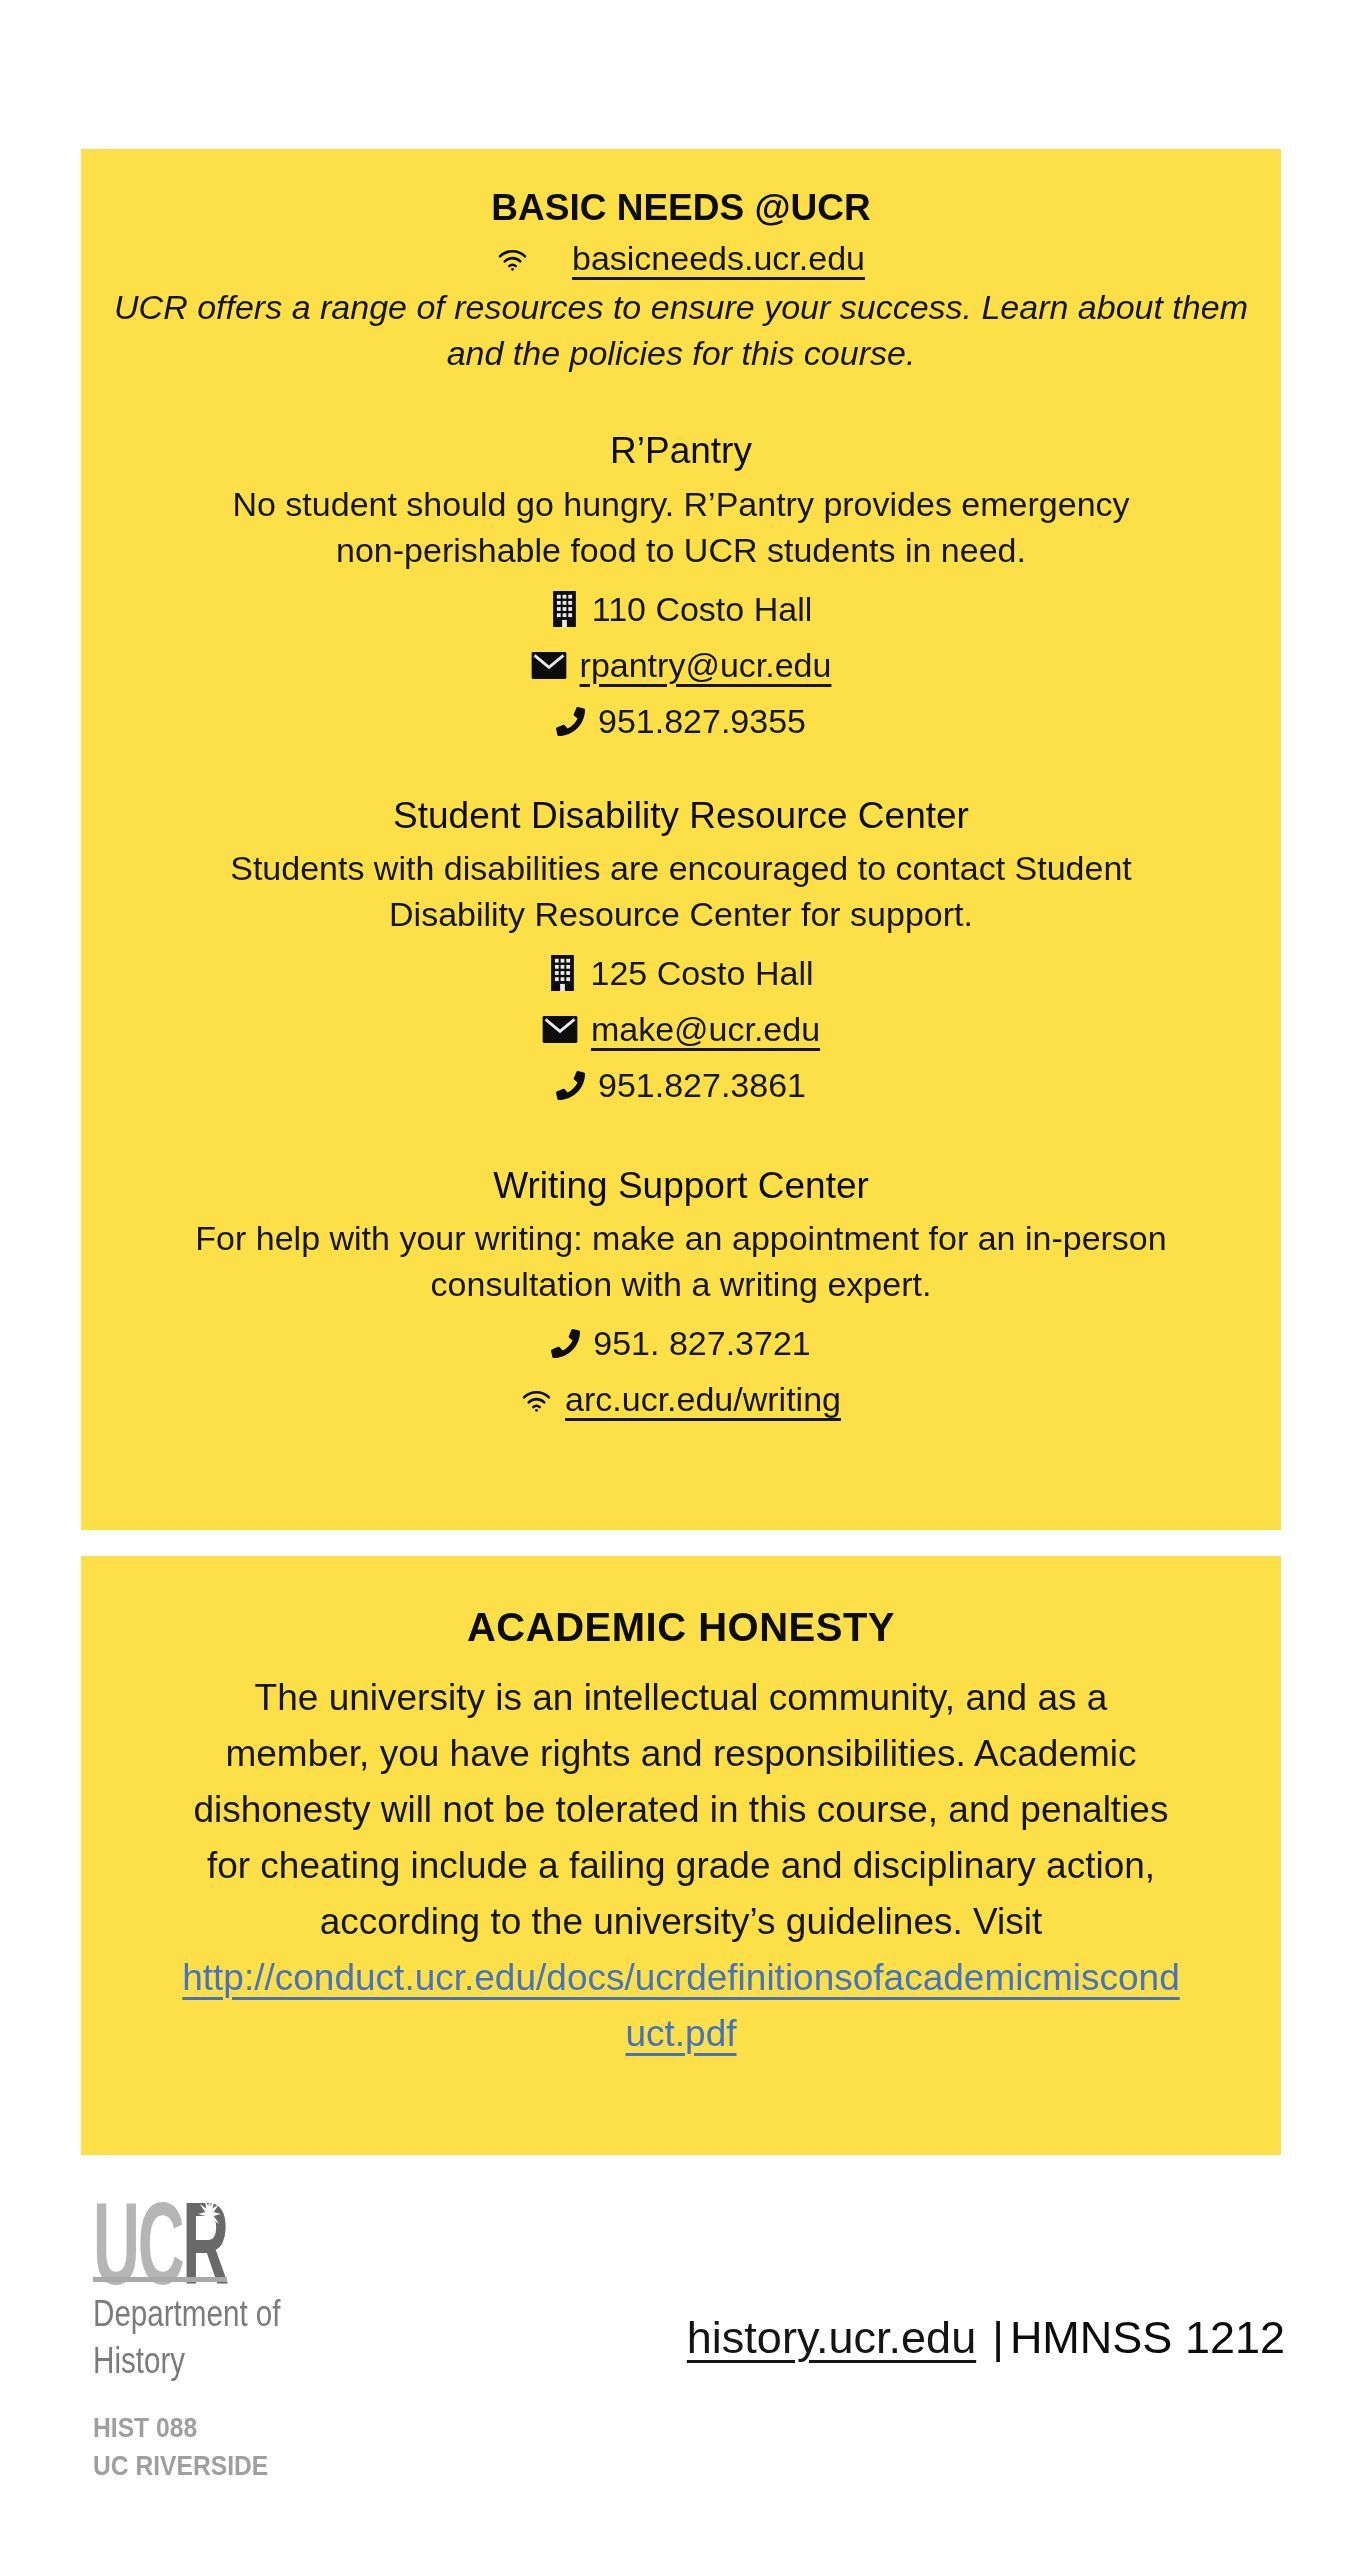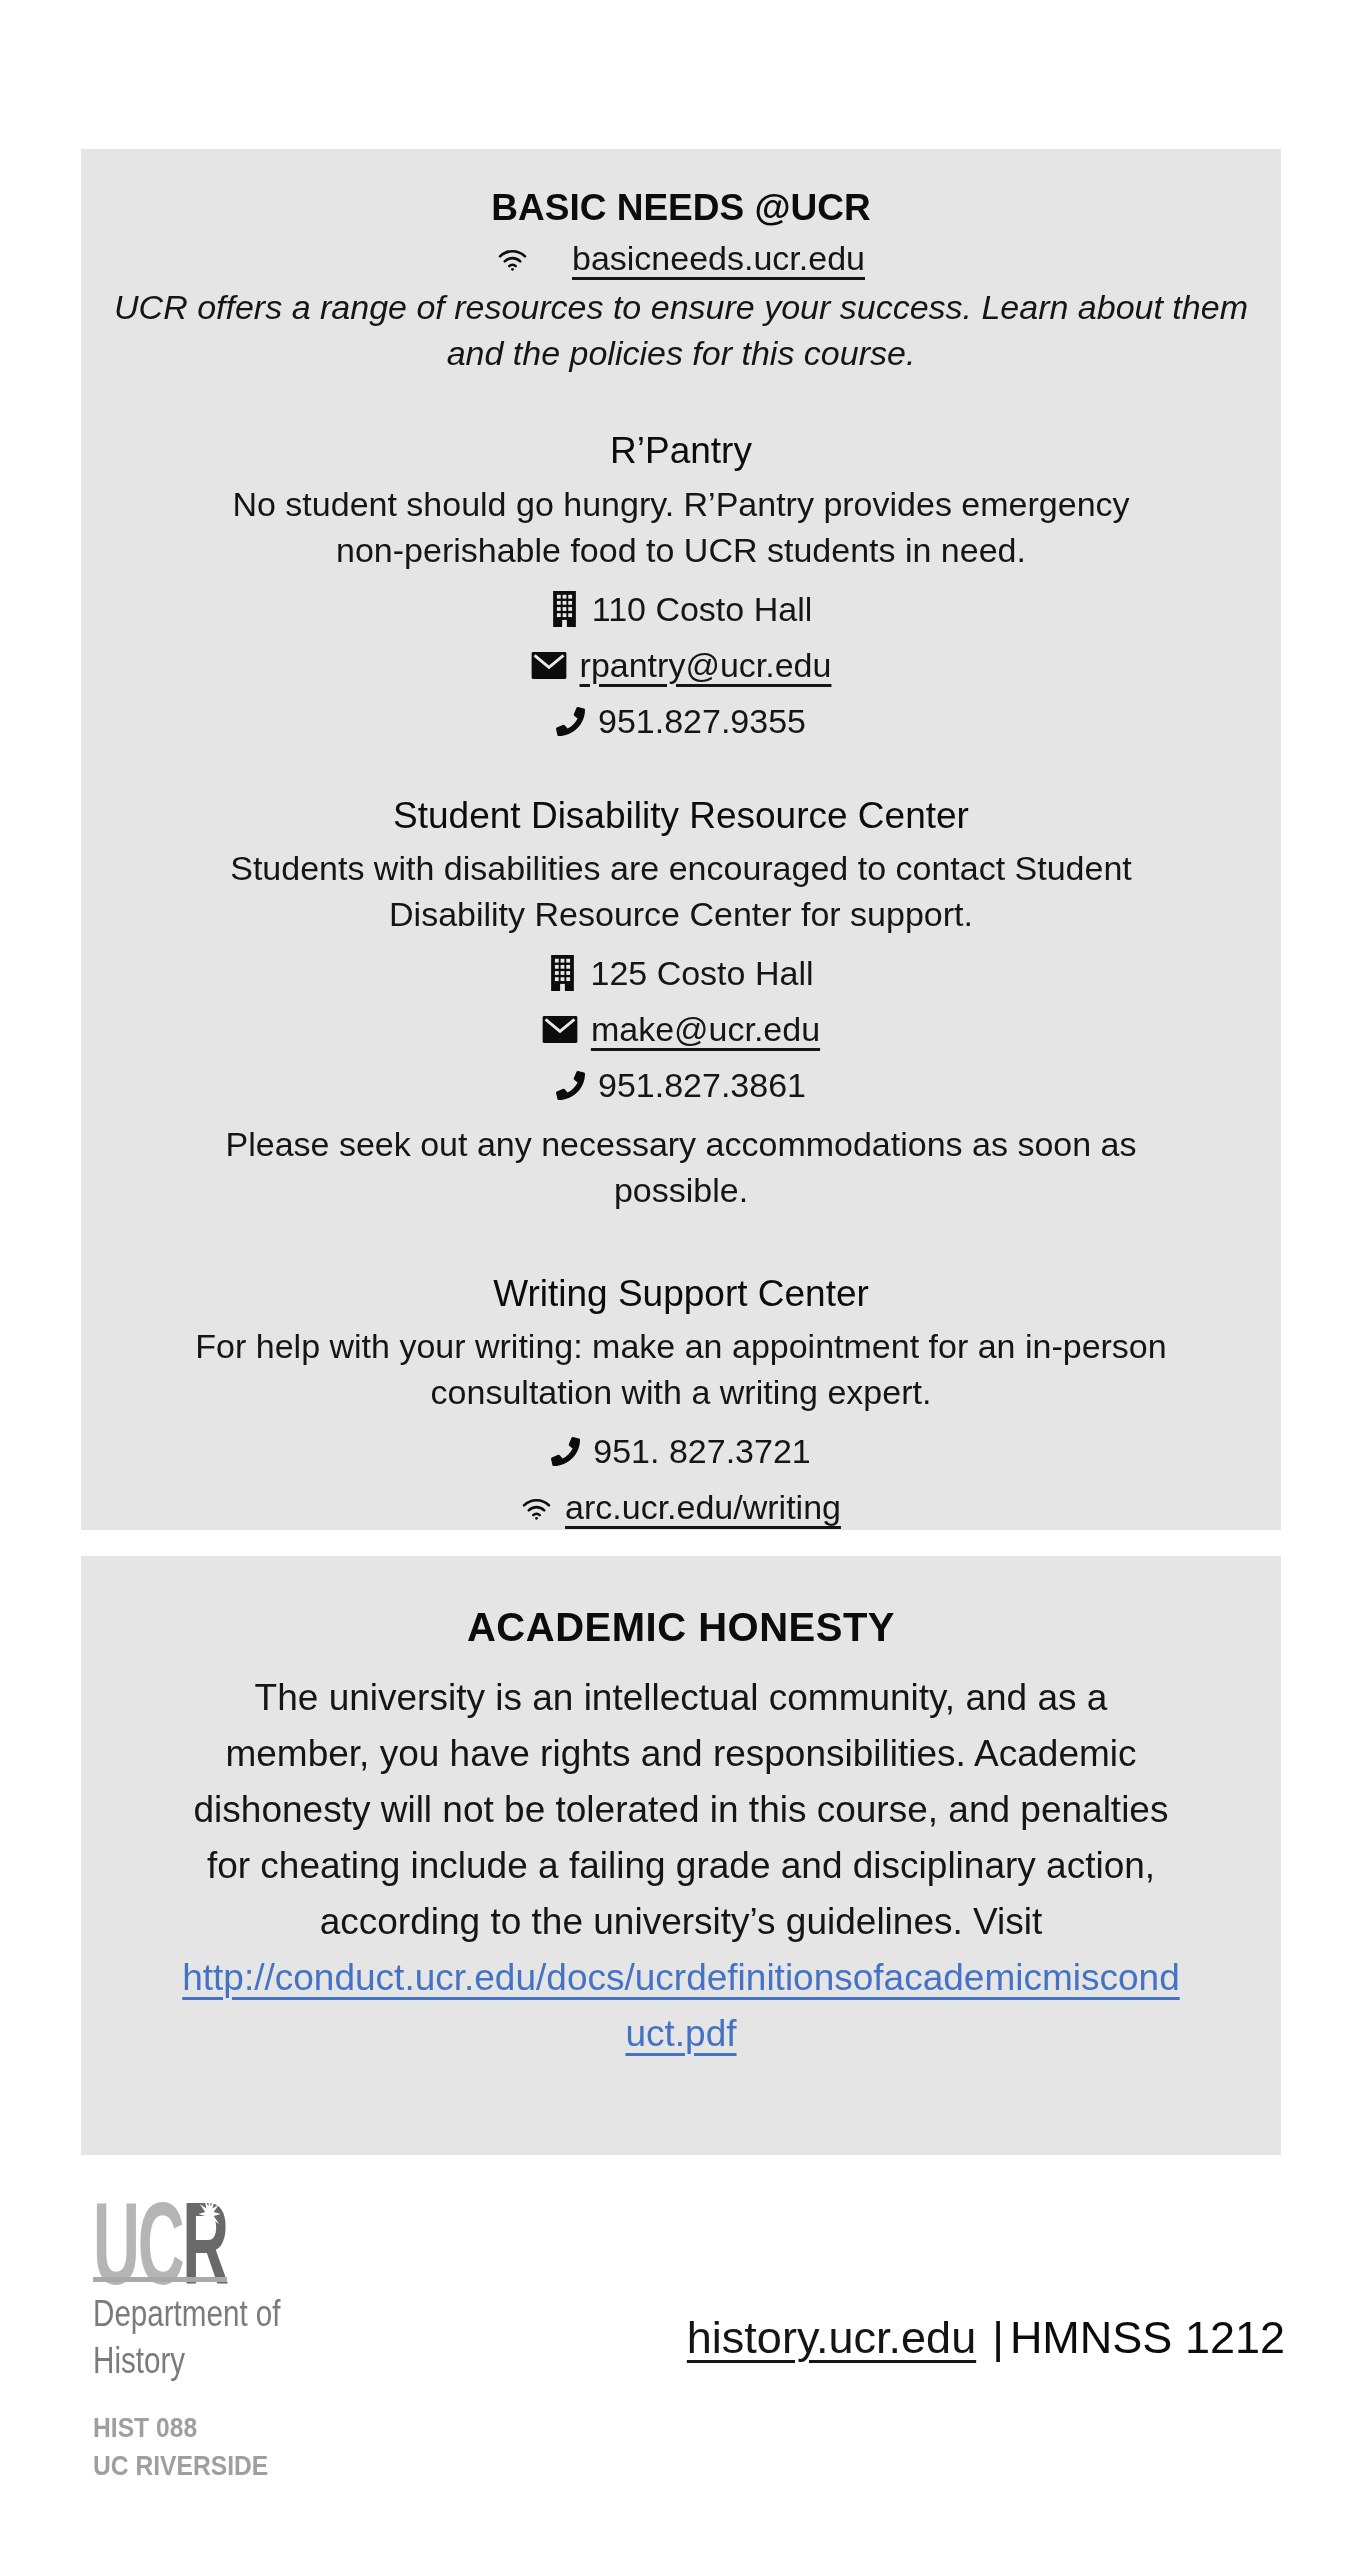--- a/index.html
+++ b/index.html
@@ -6,21 +6,21 @@
   .page{
     position:relative;
     width:1370px;height:2550px;
     background:#ffffff;
     font-family:"Liberation Sans", sans-serif;
     color:#111111;
     overflow:hidden;
   }
   .panel{
     position:absolute;left:81px;width:1200px;
-    background:#e5e5e5;
+    background:#fde047;
     text-align:center;
     box-sizing:border-box;
   }
   .panel--basic{top:149px;height:1381px;padding-top:36px;}
   .panel--honesty{top:1556px;height:599px;padding-top:46px;}
   .h1{
     font-size:37px;font-weight:700;color:#0c0c0c;
     margin:0 auto;line-height:1.25;
   }
   .panel--honesty .h1{font-size:40px;letter-spacing:.5px;}
@@ -185,21 +185,20 @@
 
     <div class="row">
       <span class="icon">
         <svg width="29" height="29" viewBox="0 0 512 512">
           <path fill="#0c0c0c" d="M493.4 24.6l-104-24c-11.3-2.6-22.9 3.3-27.5 13.9l-48 112c-4.2 9.8-1.4 21.3 6.9 28l60.6 49.6c-36 76.7-98.9 140.5-177.2 177.2l-49.6-60.6c-6.8-8.3-18.2-11.1-28-6.9l-112 48C3.9 366.5-2 378.1.6 389.4l24 104C27.1 504.2 36.7 512 48 512c256.1 0 464-207.5 464-464 0-11.2-7.7-20.9-18.6-23.4z"></path>
         </svg>
       </span>
       <span>951.827.3861</span>
     </div>
 
-    <p class="bodytext" style="width:955px;margin-top:16px;">Please seek out any necessary accommodations as soon as possible.</p>
 
     <div class="h2" style="margin-top:58px;">Writing Support Center</div>
     <p class="bodytext" style="width:985px;">For help with your writing: make an appointment for an in-person consultation with a writing expert.</p>
 
     <div class="row">
       <span class="icon">
         <svg width="29" height="29" viewBox="0 0 512 512">
           <path fill="#0c0c0c" d="M493.4 24.6l-104-24c-11.3-2.6-22.9 3.3-27.5 13.9l-48 112c-4.2 9.8-1.4 21.3 6.9 28l60.6 49.6c-36 76.7-98.9 140.5-177.2 177.2l-49.6-60.6c-6.8-8.3-18.2-11.1-28-6.9l-112 48C3.9 366.5-2 378.1.6 389.4l24 104C27.1 504.2 36.7 512 48 512c256.1 0 464-207.5 464-464 0-11.2-7.7-20.9-18.6-23.4z"></path>
         </svg>
       </span>

